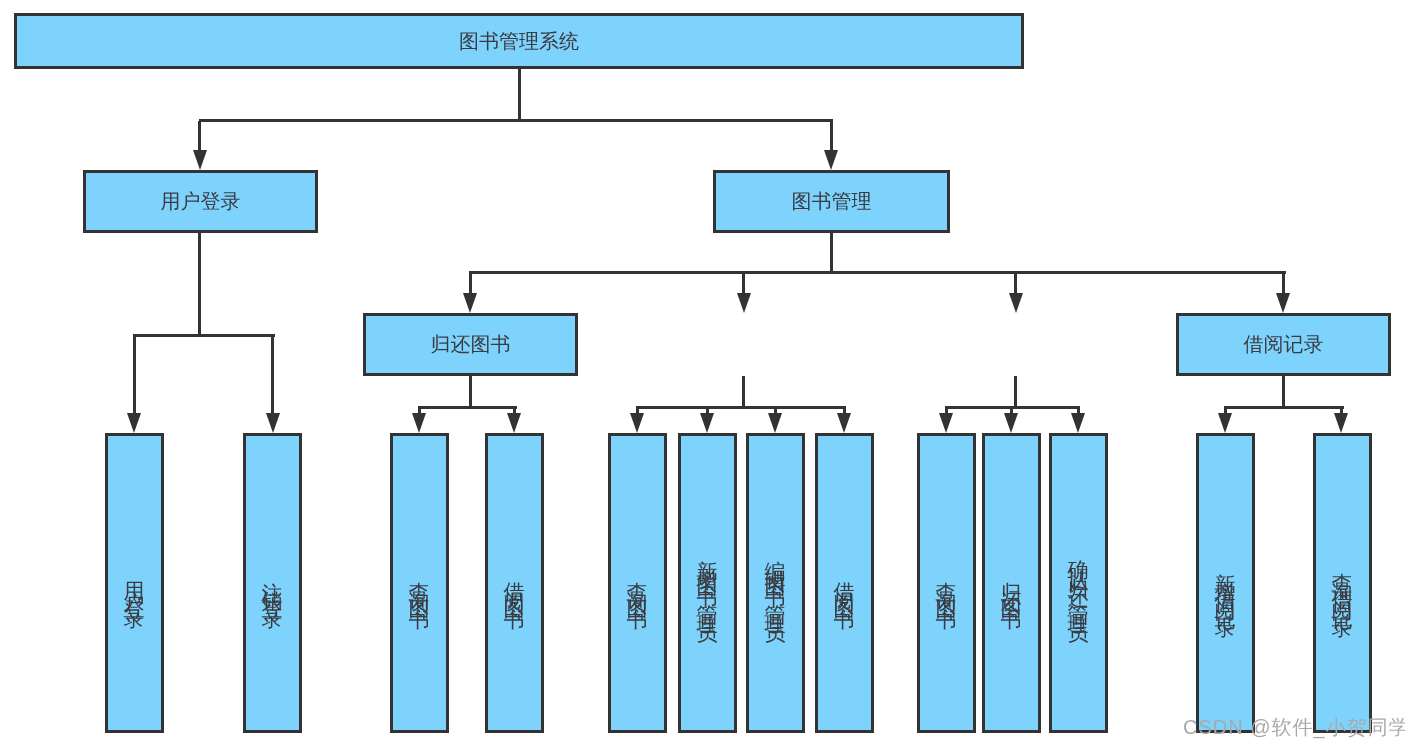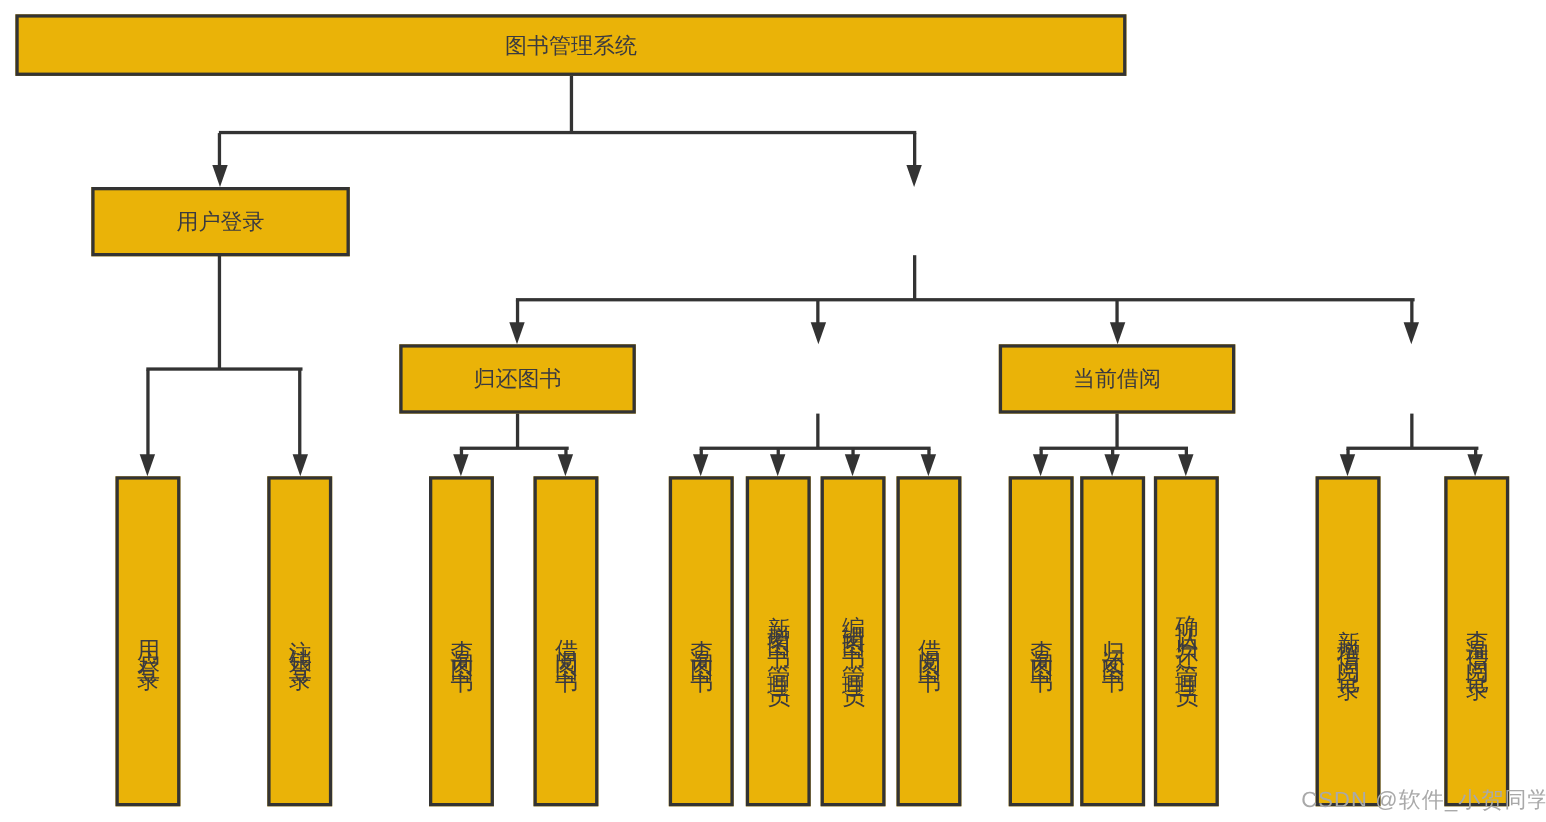--- a/index.html
+++ b/index.html
@@ -11,21 +11,21 @@
     overflow:hidden;
   }
   .v,.stem{position:absolute;width:3px;background:#333333;}
   .h{position:absolute;height:3px;background:#333333;}
   .ah{position:absolute;width:0;height:0;
       border-left:7px solid transparent;
       border-right:7px solid transparent;
       border-top:20px solid #333333;}
   .nbox{
     position:absolute;box-sizing:border-box;
-    border:3px solid #333333;background:#eab308;
+    border:3px solid #333333;background:#7dd3fc;
     display:flex;align-items:center;justify-content:center;
     color:#3a3a40;font-size:20px;text-align:center;
   }
   .leaf{
     writing-mode:vertical-rl;text-orientation:mixed;
     font-size:21px;letter-spacing:9px;line-height:1;
   }
   .watermark{
     position:absolute;color:#a9a9a9;font-size:20px;
     letter-spacing:1px;white-space:nowrap;
@@ -39,41 +39,42 @@
   <div class="nbox" style="left:14px;top:13px;width:1010px;height:56px;">图书管理系统</div>
 
   <div class="v" style="left:518px;top:69px;height:52px;"></div>
   <div class="h" style="left:199px;top:119px;width:634px;"></div>
   <div class="stem" style="left:198px;top:121px;height:31px;"></div>
   <div class="ah" style="left:193px;top:150px;"></div>
   <div class="stem" style="left:830px;top:121px;height:31px;"></div>
   <div class="ah" style="left:824px;top:150px;"></div>
 
   <div class="nbox" style="left:83px;top:170px;width:235px;height:63px;">用户登录</div>
+  <div class="nbox" style="left:713px;top:170px;width:237px;height:63px;">图书管理</div>
 
   <div class="v" style="left:198px;top:232px;height:104px;"></div>
   <div class="h" style="left:133px;top:334px;width:142px;"></div>
   <div class="stem" style="left:133px;top:336px;height:79px;"></div>
   <div class="ah" style="left:127px;top:413px;"></div>
   <div class="stem" style="left:271px;top:336px;height:79px;"></div>
   <div class="ah" style="left:266px;top:413px;"></div>
 
   <div class="v" style="left:830px;top:232px;height:41px;"></div>
   <div class="h" style="left:469px;top:271px;width:817px;"></div>
   <div class="stem" style="left:469px;top:273px;height:22px;"></div>
   <div class="ah" style="left:463px;top:293px;"></div>
   <div class="stem" style="left:742px;top:273px;height:22px;"></div>
   <div class="ah" style="left:737px;top:293px;"></div>
   <div class="stem" style="left:1014px;top:273px;height:22px;"></div>
   <div class="ah" style="left:1009px;top:293px;"></div>
   <div class="stem" style="left:1282px;top:273px;height:22px;"></div>
   <div class="ah" style="left:1276px;top:293px;"></div>
 
   <div class="nbox" style="left:363px;top:313px;width:215px;height:63px;">归还图书</div>
-  <div class="nbox" style="left:908px;top:313px;width:215px;height:63px;">当前借阅</div>
+  <div class="nbox" style="left:1176px;top:313px;width:215px;height:63px;">借阅记录</div>
 
   <div class="v" style="left:469px;top:376px;height:32px;"></div>
   <div class="h" style="left:418px;top:406px;width:99px;"></div>
   <div class="stem" style="left:418px;top:408px;height:7px;"></div>
   <div class="ah" style="left:412px;top:413px;"></div>
   <div class="stem" style="left:513px;top:408px;height:7px;"></div>
   <div class="ah" style="left:507px;top:413px;"></div>
 
   <div class="v" style="left:742px;top:376px;height:32px;"></div>
   <div class="h" style="left:636px;top:406px;width:210px;"></div>

